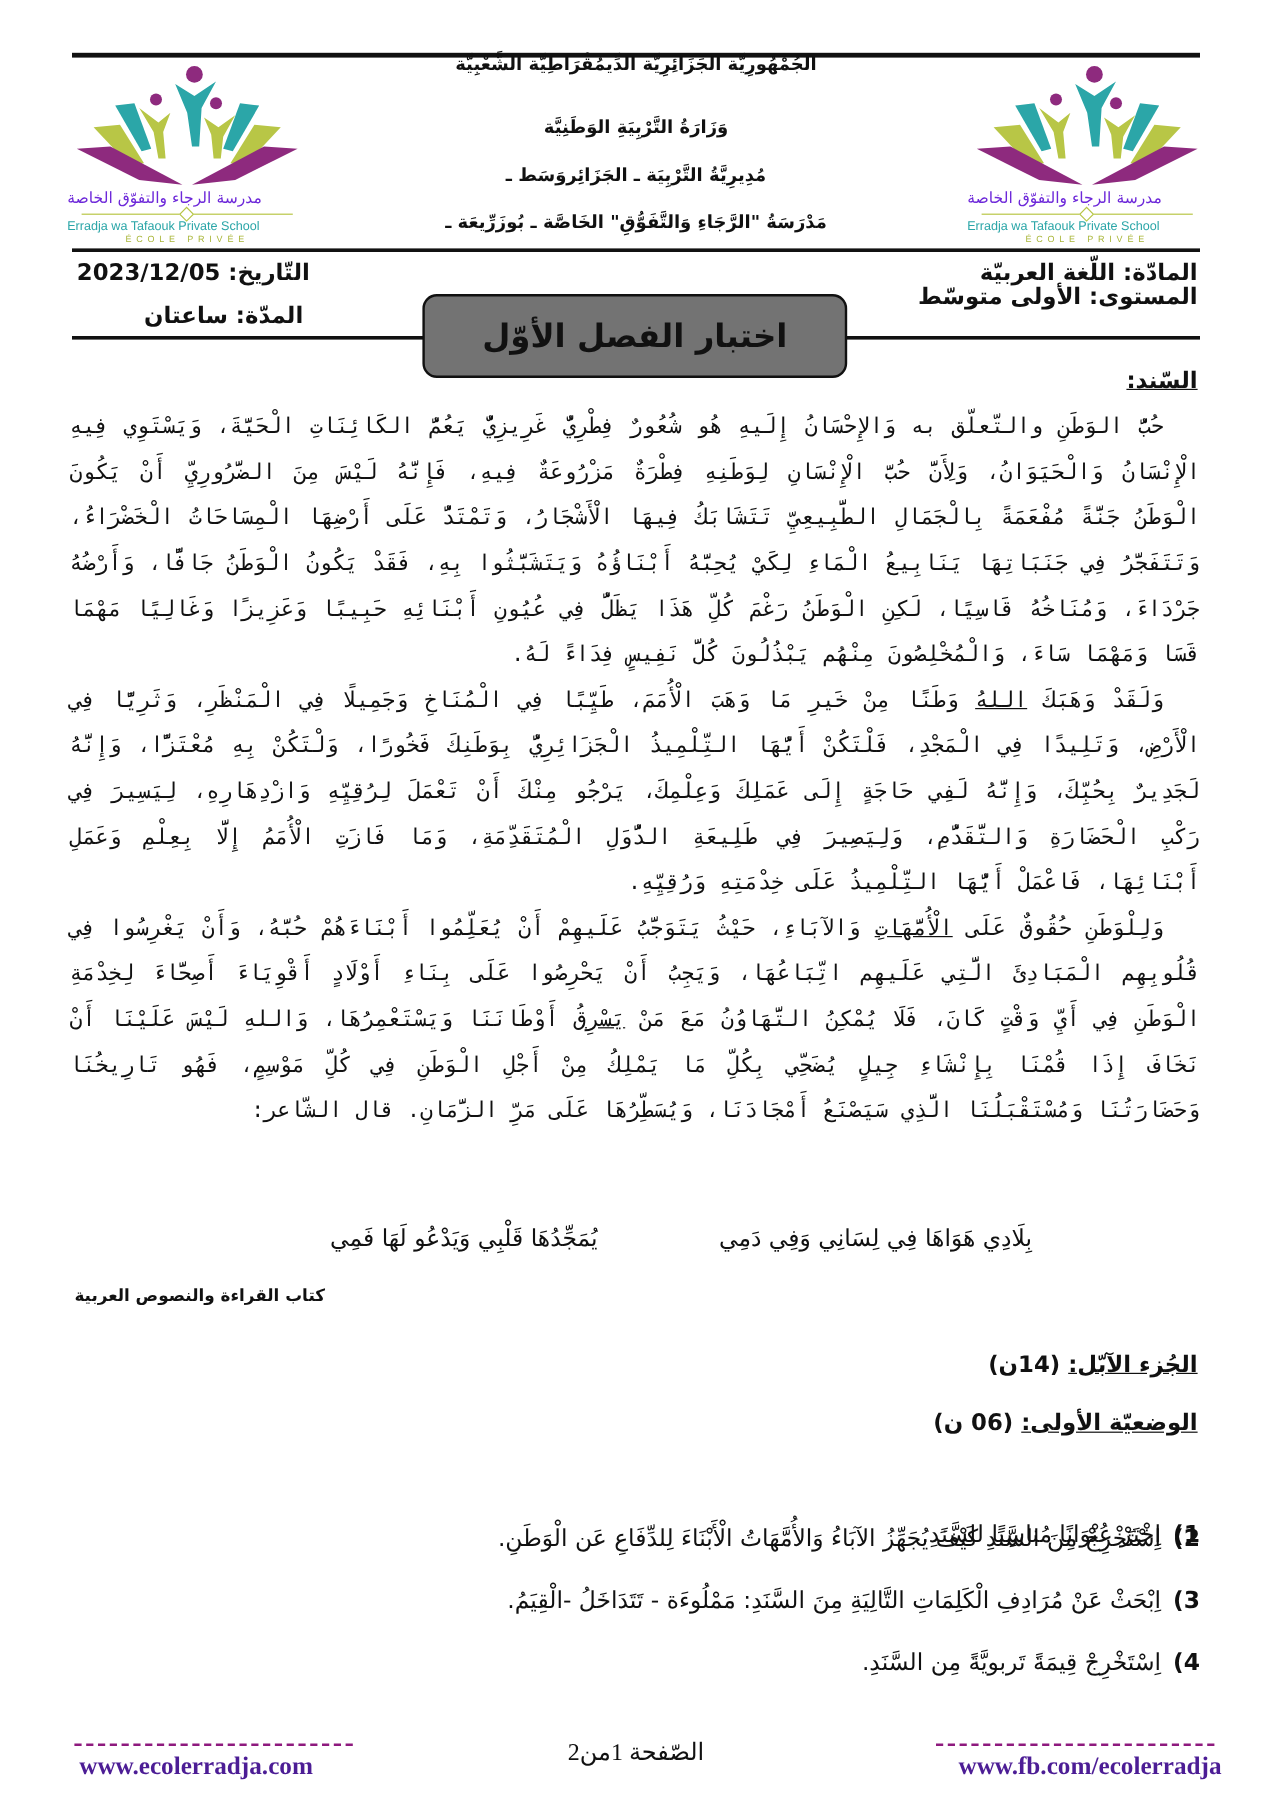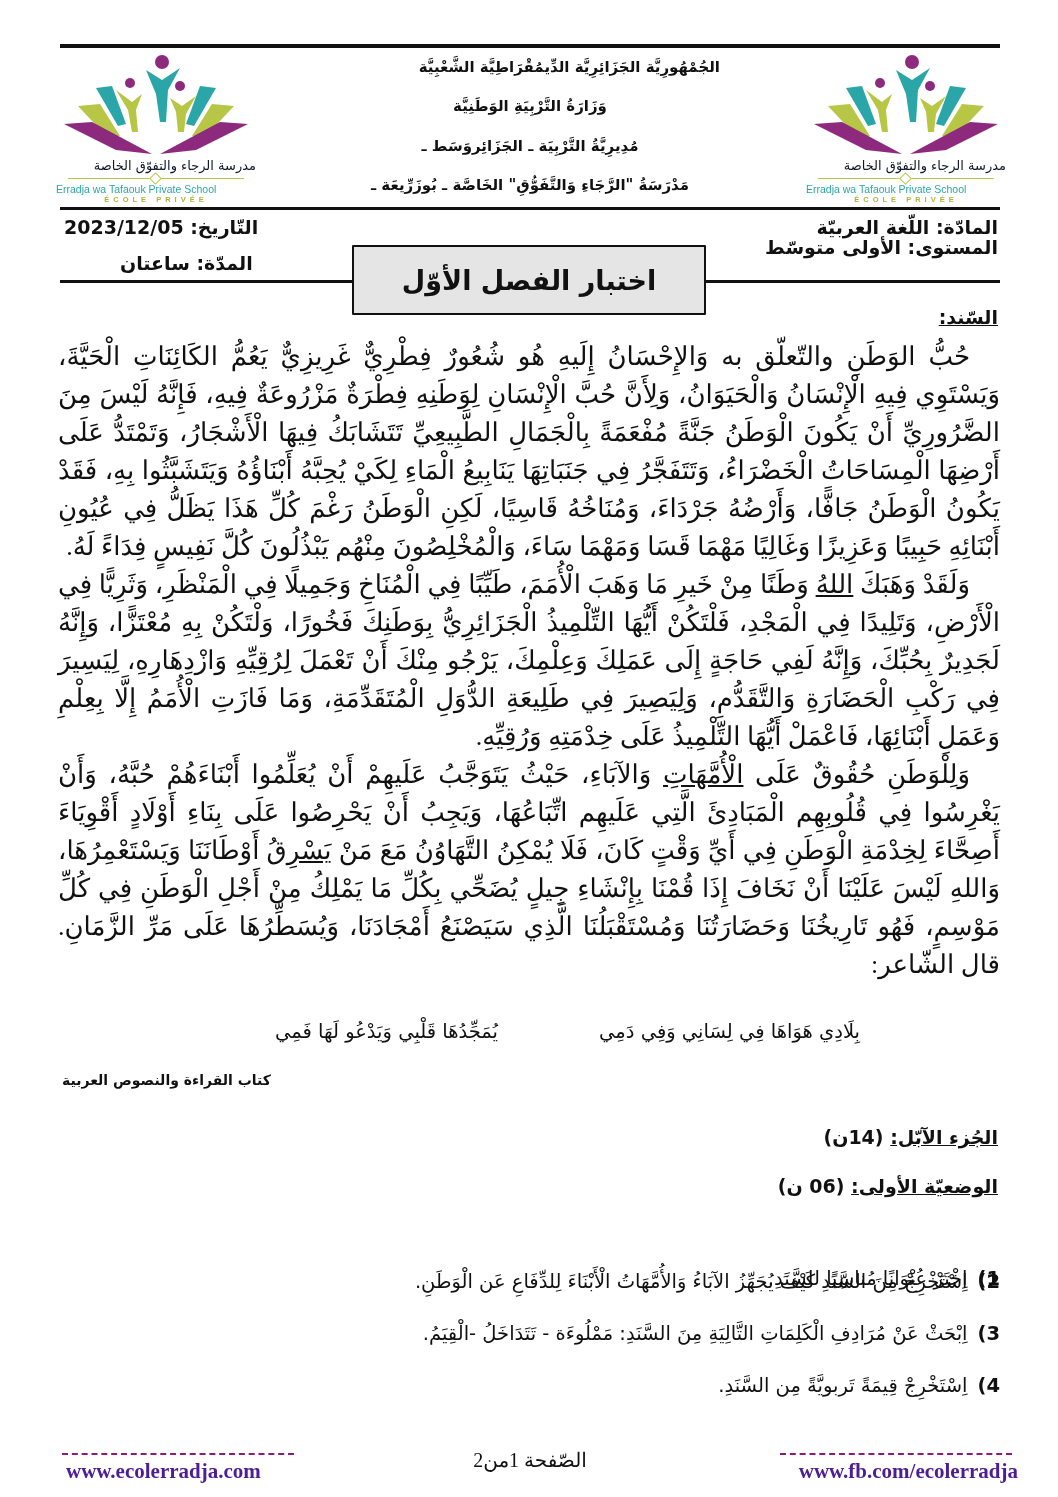--- a/index.html
+++ b/index.html
@@ -3,34 +3,34 @@
 <meta charset="utf-8">
 <style>
   html, body { margin: 0; padding: 0; background: #ffffff; }
   body { width: 1058px; height: 1497px; position: relative; overflow: hidden;
          font-family: "DejaVu Sans", sans-serif; color: #111; }
   .rule { position: absolute; background: #111; }
   .hdr-line { position: absolute; left: 340px; width: 380px; text-align: center;
               font-family: "DejaVu Sans", sans-serif; font-weight: bold; font-size: 15px; direction: rtl; white-space: nowrap; }
   .logo { position: absolute; width: 200px; height: 150px; }
   .logo svg { width: 200px; height: 108px; display: block; }
-  .logo .ar { text-align: right; color: #0f172a; font-size: 13px; direction: rtl; margin-top: 0px; }
+  .logo .ar { text-align: left; color: #6d28d9; font-size: 13px; direction: rtl; margin-top: 0px; }
   .logo .sep { position: relative; height: 10px; }
   .logo .sep .ln { position: absolute; top: 5px; left: 12px; right: 12px; height: 1px; background: #b8c646; }
   .logo .sep .dot { position: absolute; top: 1px; left: 95px; width: 7px; height: 7px; border: 1px solid #b8c646; background: #fff; transform: rotate(45deg); }
   .logo .en { text-align: left; color: #2ba6a8; font-size: 10.5px; font-family: "Liberation Sans", sans-serif; }
-  .logo .fr { text-align: center; color: #a9b63a; font-size: 7.5px; letter-spacing: 4px; font-family: "Liberation Sans", sans-serif; font-weight: bold; }
+  .logo .fr { text-align: center; color: #a9b63a; font-size: 7.5px; letter-spacing: 4px; font-family: "Liberation Sans", sans-serif; }
   .meta { position: absolute; font-weight: bold; font-size: 19px; direction: rtl; white-space: nowrap; }
   .title-box { position: absolute; left: 352px; top: 245px; width: 350px; height: 66px; border: 2.5px solid #111;
-               border-radius: 1px; background: #e5e5e5; display: flex; align-items: center; justify-content: center; }
+               border-radius: 12px; background: #737373; display: flex; align-items: center; justify-content: center; }
   .title-box span { font-size: 27px; font-weight: bold; direction: rtl; }
   .sanad-label { position: absolute; right: 60px; top: 306px; font-weight: bold; font-size: 19px;
                  text-decoration: underline; direction: rtl; }
   .body-text { position: absolute; right: 58px; width: 942px; direction: rtl; text-align: justify;
-               font-family: Liberation Serif, serif; font-size: 26px; line-height: 38px; }
+               font-family: Liberation Mono, monospace; font-size: 18px; line-height: 38px; }
   .body-text p { margin: 0; text-indent: 30px; text-align-last: right; }
   .u { text-decoration: underline; }
   .verse { position: absolute; top: 1020px; direction: rtl; font-size: 19.5px; white-space: nowrap; }
   .source { position: absolute; left: 62px; top: 1072px; font-weight: bold; font-size: 14px; direction: rtl; }
   .section-h { position: absolute; right: 60px; font-weight: bold; font-size: 19px; direction: rtl; white-space: nowrap; }
   .section-h .u { text-decoration: underline; }
   .q { position: absolute; right: 58px; direction: rtl; font-size: 19.5px; white-space: nowrap; }
   .q .num { font-weight: bold; margin-left: 10px; }
   .dash { position: absolute; top: 1453px; height: 0; border-top: 2px dashed #8e1a7e; }
   .footer-link { position: absolute; top: 1459px; font-family: "Liberation Serif", serif; font-weight: bold;
@@ -86,21 +86,21 @@
   </svg>
   <div class="ar">مدرسة الرجاء والتفوّق الخاصة</div>
   <div class="sep">
       <div class="ln"></div>
       <div class="dot"></div>
     </div>
   <div class="en">Erradja wa Tafaouk Private School</div>
   <div class="fr">ÉCOLE PRIVÉE</div>
 </div>
 
-<div class="hdr-line" style="top:58px;text-align:right;">الجُمْهُورِيَّة الجَزَائِرِيَّة الدِّيمُقْرَاطِيَّة الشَّعْبِيَّة</div>
+<div class="hdr-line" style="top:44px;">الجُمْهُورِيَّة الجَزَائِرِيَّة الدِّيمُقْرَاطِيَّة الشَّعْبِيَّة</div>
 <div class="hdr-line" style="top:97px;">وَزَارَةُ التَّرْبِيَةِ الوَطَنِيَّة</div>
 <div class="hdr-line" style="top:137px;">مُدِيرِيَّةُ التَّرْبِيَة ـ الجَزَائِروَسَط ـ</div>
 <div class="hdr-line" style="top:176px;">مَدْرَسَةُ "الرَّجَاءِ وَالتَّفَوُّقِ" الخَاصَّة ـ بُوزَرِّيعَة ـ</div>
 
 <div class="meta" style="right:60px; top:216px;">المادّة: اللّغة العربيّة</div>
 <div class="meta" style="right:60px; top:236px;">المستوى: الأولى متوسّط</div>
 <div class="meta" style="left:64px; top:216px;">التّاريخ: 2023/12/05</div>
 <div class="meta" style="left:120px; top:252px;">المدّة: ساعتان</div>
 
 <div class="rule" style="left:60px; top:280px; width:940px; height:3px;"></div>

